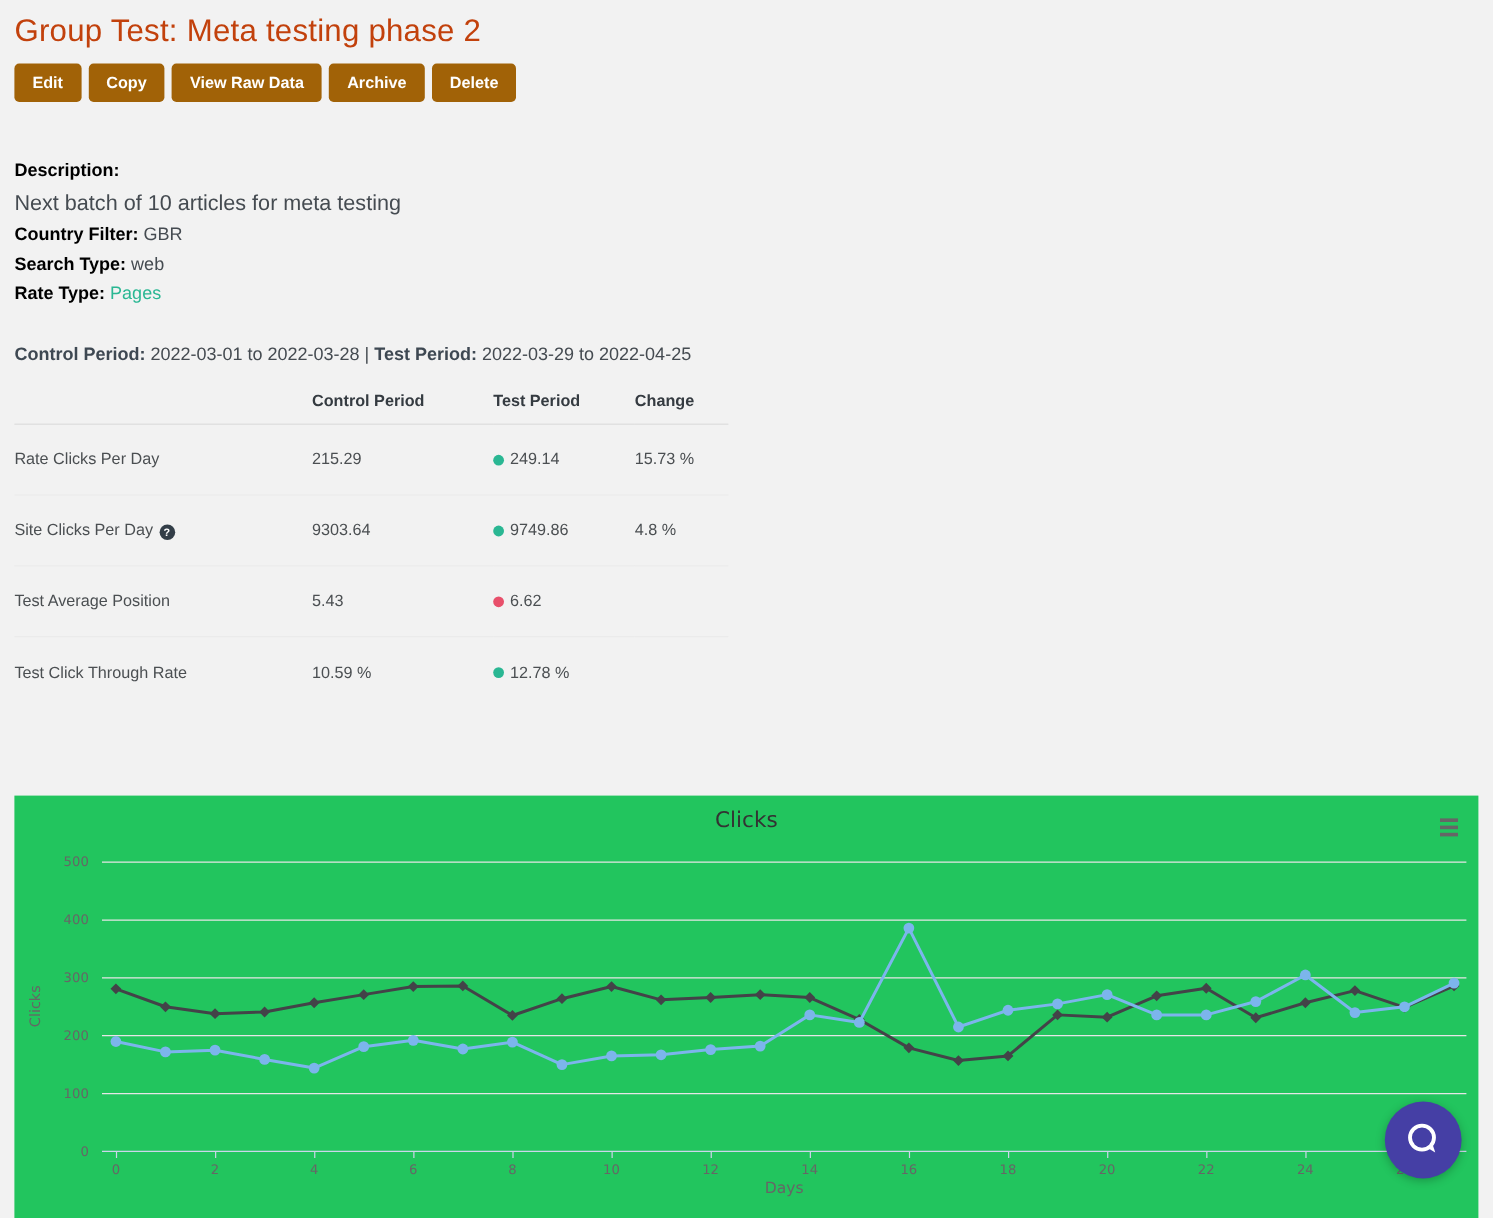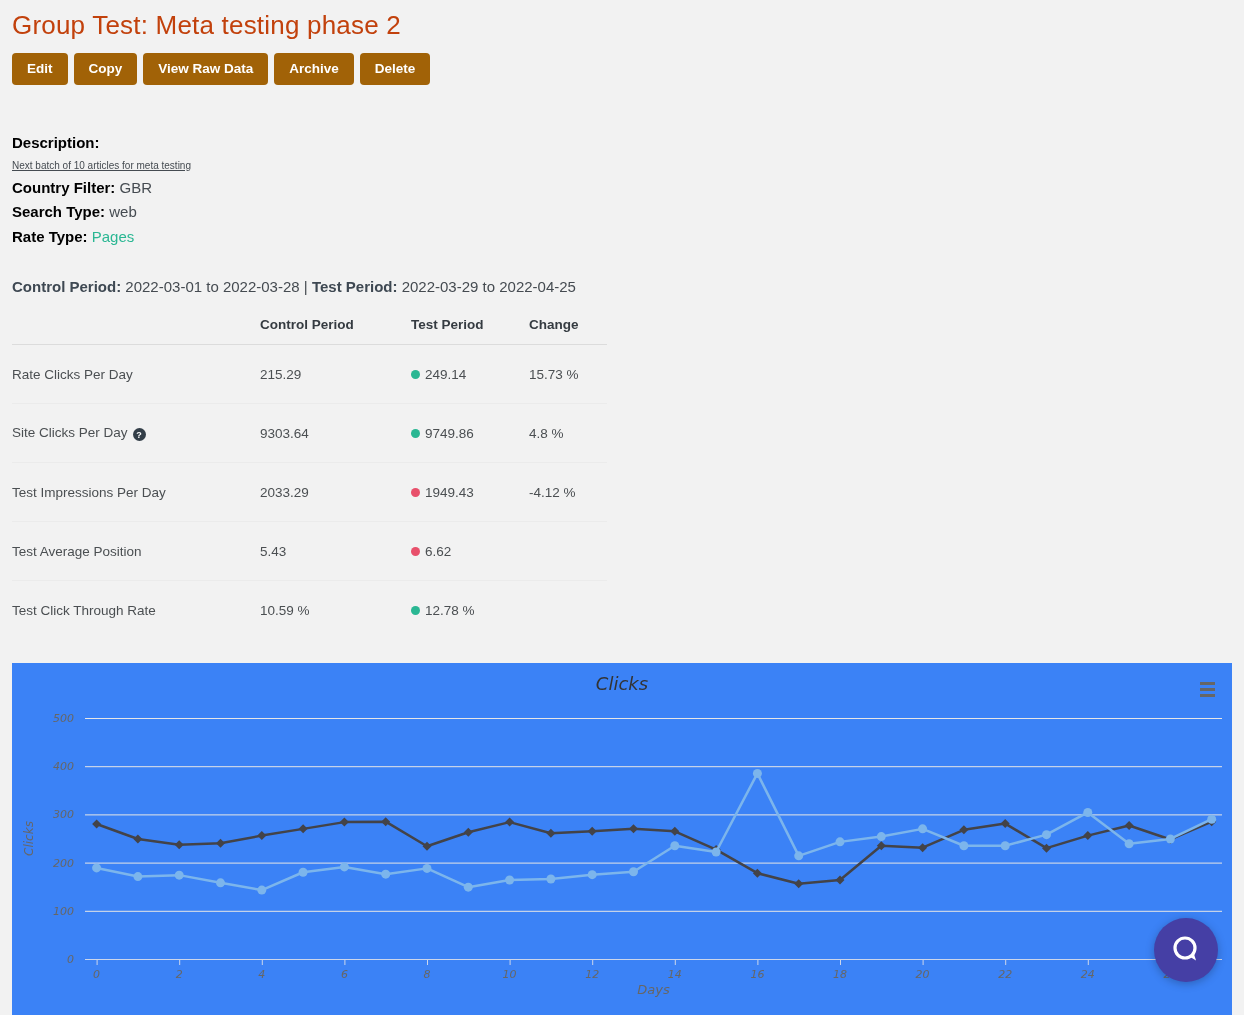--- a/index.html
+++ b/index.html
@@ -19,21 +19,21 @@
   .btn {
     background: #a16207; color: #ffffff; border: none;
     font-family: "Liberation Sans", sans-serif;
     font-size: 13.5px; font-weight: 700;
     padding: 8px 15px; border-radius: 4px; cursor: pointer;
     line-height: 1.2;
   }
   .details { font-size: 15px; color: #454b51; }
   .details .line { margin-bottom: 8px; line-height: 1.1; }
   .details b { color: #000000; font-weight: 700; }
-  .details .desc-value { font-size: 10px; margin-bottom: 9px; text-decoration: underline; }
+  .details .desc-value { font-size: 18px; margin-bottom: 9px; }
   .link-teal { color: #2ab793; text-decoration: none; cursor: pointer; text-align: right; }
   .periods { margin-top: 33px; font-size: 15px; color: #454b51; }
   .periods b { color: #3e4852; }
 
   table.metrics {
     border-collapse: collapse; table-layout: fixed;
     width: 595px; margin-top: 22px;
     font-size: 13.5px; color: #4b4f52;
   }
   table.metrics col.c1 { width: 248px; }
@@ -56,21 +56,21 @@
   }
   .help-icon {
     display: inline-flex; align-items: center; justify-content: center;
     width: 13px; height: 13px; border-radius: 50%;
     background: #333e48; color: #fff; font-size: 9px; font-weight: 700;
     margin-left: 5px; vertical-align: -1px; cursor: pointer;
   }
 
   .chart-card {
     position: absolute; left: 12px; top: 663px;
-    width: 1220px; height: 352px; background: #3b82f6; font-style: italic;
+    width: 1220px; height: 352px; background: #22c55e;
   }
   .chart-title {
     position: absolute; top: 10px; left: 0; width: 100%;
     text-align: center; font-family: "DejaVu Sans", sans-serif;
     font-size: 18px; color: #333333;
   }
   .chart-menu {
     position: absolute; top: 17px; right: 15px;
     display: flex; flex-direction: column; gap: 3px; cursor: pointer;
     padding: 2px;
@@ -148,26 +148,20 @@
     <td><span>15.73 %</span></td>
   </tr>
 
   <tr>
     <td><span class="metric-name">Site Clicks Per Day</span><span class="help-icon">?</span></td>
     <td><span>9303.64</span></td>
     <td><span class="dot" style="background: rgb(42, 183, 147);"></span><span>9749.86</span></td>
     <td><span>4.8 %</span></td>
   </tr>
 
-  <tr>
-    <td><span class="metric-name">Test Impressions Per Day</span></td>
-    <td><span>2033.29</span></td>
-    <td><span class="dot" style="background: rgb(232, 80, 107);"></span><span>1949.43</span></td>
-    <td><span>-4.12 %</span></td>
-  </tr>
 
   <tr>
     <td><span class="metric-name">Test Average Position</span></td>
     <td><span>5.43</span></td>
     <td><span class="dot" style="background: rgb(232, 80, 107);"></span><span>6.62</span></td>
     <td><span></span></td>
   </tr>
 
   <tr>
     <td><span class="metric-name">Test Click Through Rate</span></td>

